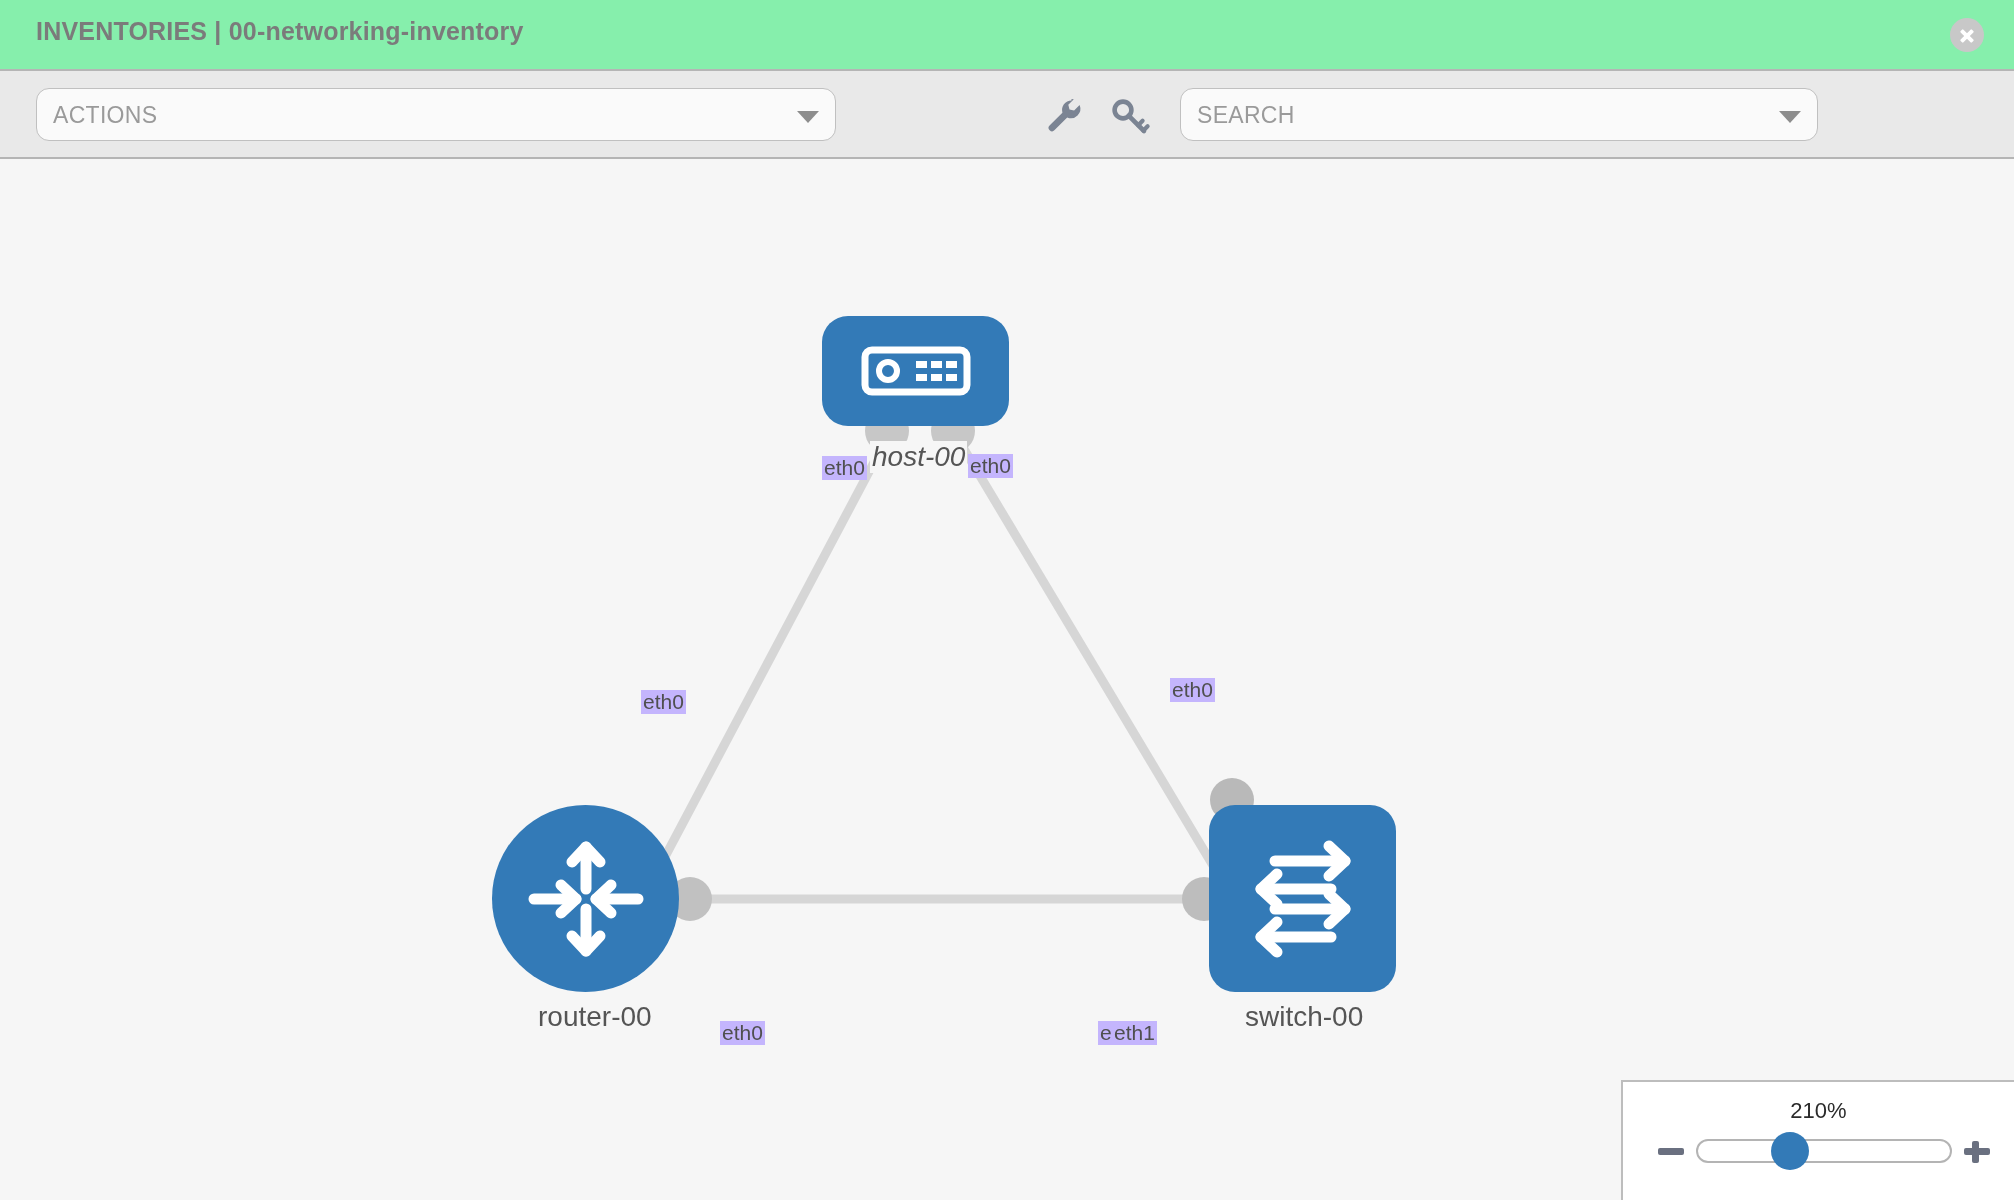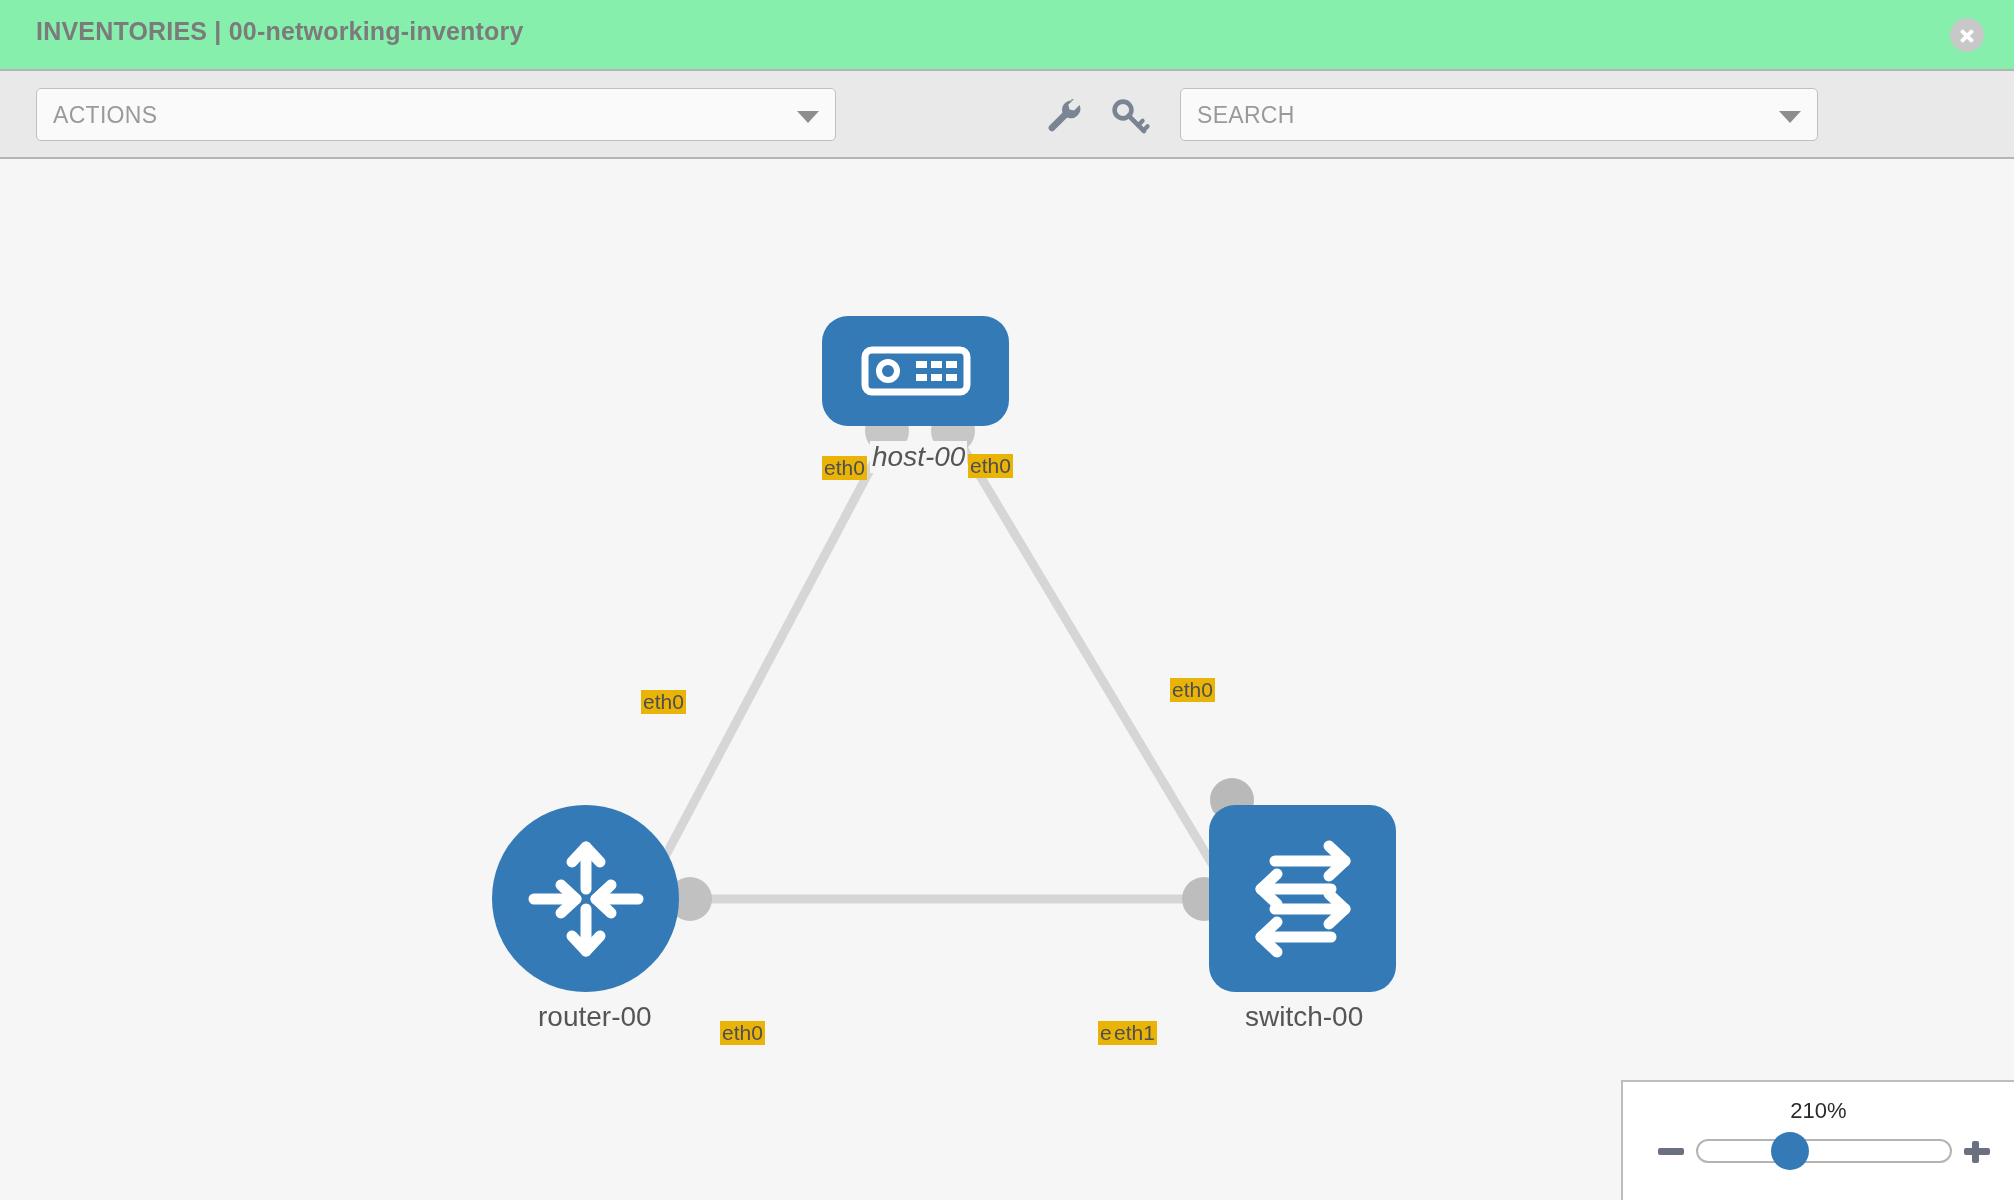--- a/index.html
+++ b/index.html
@@ -41,21 +41,21 @@
     position: absolute; left: 0; top: 69px;
     width: 2014px; height: 90px;
     background: #e9e9e9;
     border-top: 2px solid #b5b5b5;
     border-bottom: 2px solid #b5b5b5;
   }
   .field {
     position: absolute;
     background: #fafafa;
     border: 1px solid #c0c0c0;
-    border-radius: 5px;
+    border-radius: 13px;
     height: 53px;
   }
   .field .ph {
     position: absolute; left: 16px; top: 13px;
     font-size: 23px; color: #9a9a9a; letter-spacing: 0.3px;
   }
   .caret {
     position: absolute; right: 16px; top: 22px;
     width: 0; height: 0;
     border-left: 11px solid transparent;
@@ -107,21 +107,21 @@
     white-space: nowrap;
     padding: 0 2px;
   }
   #label-host   { left: 870px; top: 282px; font-style: italic; }
   #label-router { left: 536px; top: 842px; }
   #label-switch { left: 1243px; top: 842px; }
 
   .edge-label {
     position: absolute;
     font-size: 21px; color: #4f4f4f;
-    background: #eab308;
+    background: #c4b5fd;
     white-space: nowrap;
     padding: 0 2px;
   }
   #elbl-host-left  { left: 822px; top: 297px; }
   #elbl-host-right { left: 968px; top: 295px; }
   #elbl-router-up  { left: 641px; top: 531px; }
   #elbl-switch-up  { left: 1170px; top: 519px; }
   #elbl-router-rt  { left: 720px; top: 862px; }
   #elbl-switch-lf2 { left: 1098px; top: 862px; }
   #elbl-switch-lf1 { left: 1112px; top: 862px; }

